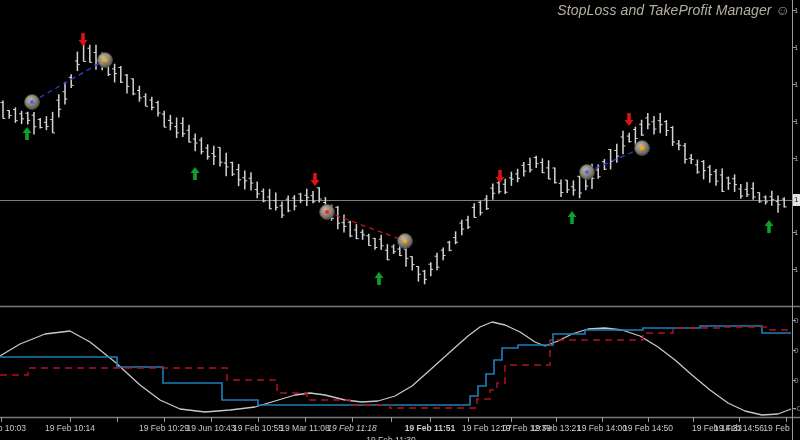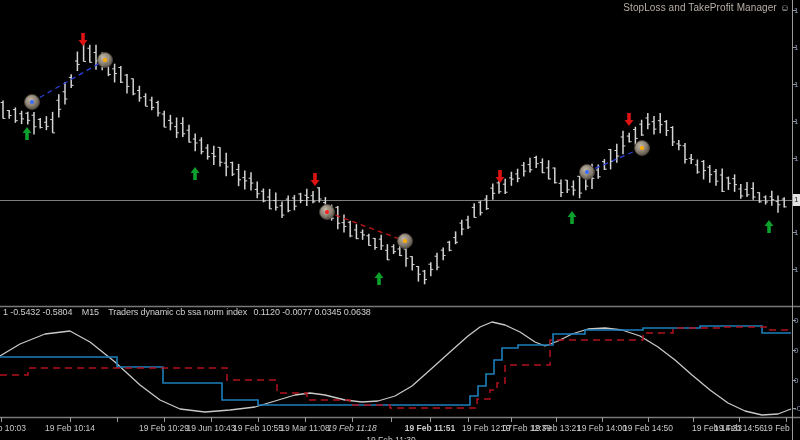--- a/index.html
+++ b/index.html
@@ -3,22 +3,22 @@
 <meta charset="utf-8">
 <style>
   html,body{margin:0;padding:0;background:#111;}
   .screen{
     position:relative;width:800px;height:440px;background:#000;
     overflow:hidden;font-family:"Liberation Sans",sans-serif;
     -webkit-font-smoothing:antialiased;
   }
   .screen svg{position:absolute;left:0;top:0;}
   .title-overlay{
-    position:absolute;top:2px;right:10px;font-size:10px;color:#b6afa4;
-    letter-spacing:0.1px;white-space:nowrap;z-index:5;
+    position:absolute;top:2px;right:10px;font-size:14px;color:#b6afa4;
+    letter-spacing:0.1px;white-space:nowrap;z-index:5;font-style:italic;
   }
   .ind-label{
     position:absolute;left:3px;top:307px;font-size:9px;color:#cfcfcf;
     white-space:nowrap;z-index:5;letter-spacing:-0.1px;
   }
   .ind-label span{margin-right:7px;}
   .time-axis{
     position:absolute;left:0;top:419px;width:793px;height:21px;
     overflow:hidden;z-index:4;
   }
@@ -503,26 +503,20 @@
       </g>
       <g>
         <polyline points="0,356 20,344 45,334 70,331 90,342 115,362 140,385 160,400 180,409 205,412 230,410 255,407 275,401 295,395 310,393 325,395 345,400 362,402 378,401 395,396 412,386 430,370 450,352 468,336 480,327 492,322 505,325 520,332 535,342 545,346 558,341 572,334 588,329 605,328 622,330 640,336 658,347 675,360 692,375 710,390 728,403 745,411 762,415 778,414 791,409" fill="none" stroke="#c8c8c8" stroke-width="1.3" stroke-linejoin="round"></polyline>
         <polyline points="0,357 117,357 117,367 163,367 163,383 222,383 222,400 258,400 258,405 470,405 470,396 478,396 478,386 486,386 486,374 494,374 494,360 502,360 502,348 518,348 518,345 553,345 553,334 585,334 585,330 643,330 643,328 700,328 700,326 762,326 762,333 791,333" fill="none" stroke="#1d7fba" stroke-width="1.6"></polyline>
         <polyline points="0,375 28,375 28,368 227,368 227,380 277,380 277,393 307,393 307,400 350,400 350,405 390,405 390,408 477,408 477,399 490,399 490,390 497,390 497,383 505,383 505,365 550,365 550,340 643,340 643,333 673,333 673,328 720,328 720,327 770,327 770,330 791,330" fill="none" stroke="#b2121e" stroke-width="1.5" stroke-dasharray="7,5"></polyline>
       </g>
     </svg>
 
   <div class="title-overlay">StopLoss and TakeProfit Manager ☺</div>
 
-  <div class="ind-label">
-    <span>1 -0.5432 -0.5804</span>
-    <span>M15</span>
-    <span style="margin-right:4px;">Traders dynamic cb ssa norm index</span>
-    <span>0.1120 -0.0077 0.0345 0.0638</span>
-  </div>
 
   <div class="time-axis" id="time-axis">
       <span class="time-label" style="left: 1px;">19 Feb 10:03</span>
       <span class="time-label" style="left: 70px;">19 Feb 10:14</span>
       <span class="time-label" style="left: 117px; margin-top: 19px;">19 Feb 10:19</span>
       <span class="time-label" style="left: 164px;">19 Feb 10:29</span>
       <span class="time-label" style="left: 211px;">19 Jun 10:43</span>
       <span class="time-label" style="left: 258px;">19 Feb 10:55</span>
       <span class="time-label" style="left: 305px;">19 Mar 11:08</span>
       <span class="time-label" style="left: 352px; font-style: italic;">19 Feb 11:18</span>

